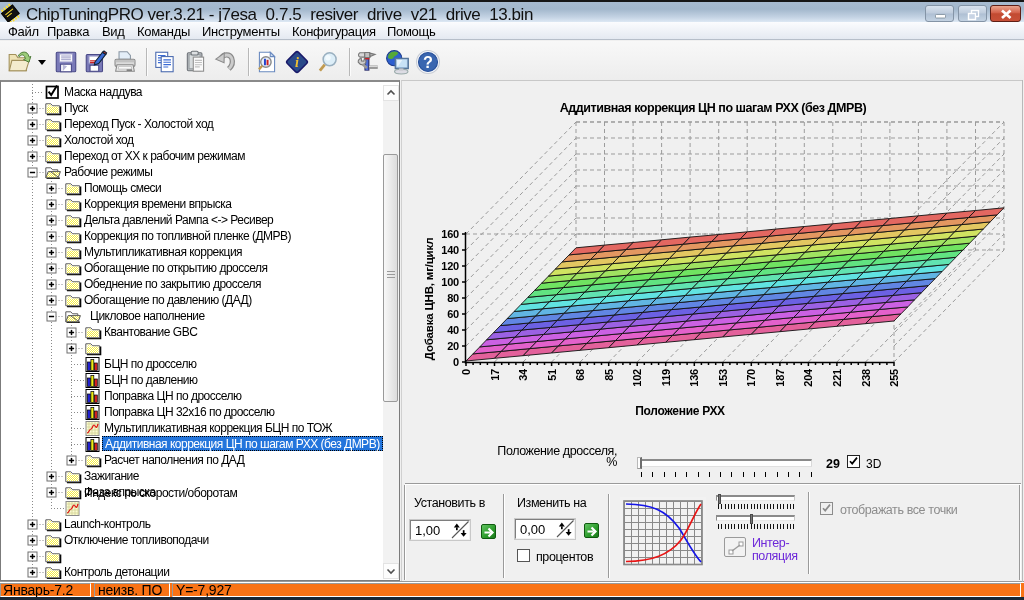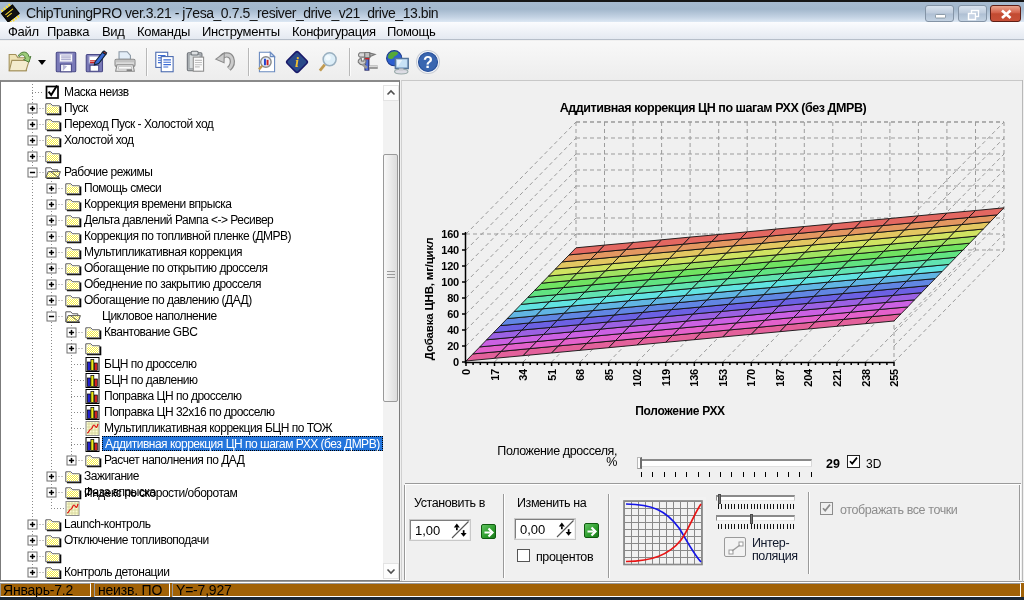--- a/index.html
+++ b/index.html
@@ -10,21 +10,21 @@
 <div style="position:absolute;left:0;top:2px;width:1024px;height:20px;background:linear-gradient(#a7bbd0 0%,#a2b7cc 35%,#c3d2e3 75%,#dde8f4 100%)">
 <svg style="position:absolute;left:1px;top:1px" width="20" height="20" viewBox="0 0 20 20" xmlns="http://www.w3.org/2000/svg">
       <g transform="rotate(-38 10 10)">
         <g stroke="#ffe030" stroke-width="1.7">
           <path d="M4.5 4.5 V1.5 M7.5 4.5 V1.5 M10.5 4.5 V1.5 M13.5 4.5 V1.5 M4.5 15.5 V18.5 M7.5 15.5 V18.5 M10.5 15.5 V18.5 M13.5 15.5 V18.5"></path>
         </g>
         <rect x="2.2" y="4.5" width="14" height="11" fill="#111" stroke="#000"></rect>
         <path d="M4.5 8 L14 8 M4.5 10.5 L10.5 10.5" stroke="#ffe030" stroke-width="1"></path>
       </g>
     </svg>
-<div style="position:absolute;left:26px;top:3px;font-size:14px;letter-spacing:-0.45px;color:#101010">ChipTuningPRO ver.3.21 - j7esa_0.7.5_resiver_drive_v21_drive_13.bin</div>
+<div style="position:absolute;left:26px;top:3px;font-size:17px;letter-spacing:-0.45px;color:#101010">ChipTuningPRO ver.3.21 - j7esa_0.7.5_resiver_drive_v21_drive_13.bin</div>
 <div style="position:absolute;left:925px;top:3px;width:29px;height:17px;background:linear-gradient(#d8e2ee,#becbdc 48%,#aebfd3 52%,#c3d2e2);border:1px solid #8494a6;border-radius:3px"><svg width="29" height="17" viewBox="0 0 29 17" xmlns="http://www.w3.org/2000/svg">
         <rect x="9.5" y="8.5" width="10" height="3.5" rx="0.8" fill="#fdfdfd" stroke="#7a8a98" stroke-width="0.8"></rect>
       </svg></div>
 <div style="position:absolute;left:958px;top:3px;width:29px;height:17px;background:linear-gradient(#d8e2ee,#becbdc 48%,#aebfd3 52%,#c3d2e2);border:1px solid #8494a6;border-radius:3px"><svg width="29" height="17" viewBox="0 0 29 17" xmlns="http://www.w3.org/2000/svg">
         <rect x="12.5" y="4.5" width="7" height="6" fill="none" stroke="#fff" stroke-width="1.4"></rect>
         <rect x="9.5" y="7.5" width="7" height="6" fill="#c8d4e4" stroke="#fff" stroke-width="1.4"></rect>
       </svg></div>
 <div style="position:absolute;left:990px;top:3px;width:31px;height:17px;background:linear-gradient(#eba58e,#d4614a 45%,#c24a31 52%,#c85038);border:1px solid #5f1f16;border-radius:3px"><svg width="30" height="17" viewBox="0 0 30 17" xmlns="http://www.w3.org/2000/svg">
         <path d="M11 4.5 L19.5 12 M19.5 4.5 L11 12" stroke="#fff" stroke-width="2.7"></path>
       </svg></div>
@@ -421,34 +421,35 @@
       <rect x="26.0" y="484.0" width="9" height="9" fill="#fff" stroke="#6e6e6e"></rect>
       <line x1="27.9" y1="488.5" x2="33.1" y2="488.5" stroke="#000" stroke-width="1.5"></line>
       <line x1="30.5" y1="485.9" x2="30.5" y2="491.1" stroke="#000" stroke-width="1.5"></line>
       <g transform="translate(43,481)">
         <path d="M15.5 5.5 L15.5 13.5 L2 13.5" fill="none" stroke="#000" stroke-width="1.6"></path>
         <path d="M0.8 12.8 L0.8 2.8 L5.8 2.8 L7.6 4.8 L14.6 4.8 L14.6 12.8 Z" fill="#fff" stroke="#5a5a5a"></path>
         <path d="M1.8 5.6 L13.6 5.6 L13.6 12 L1.8 12 Z" fill="url(#dith)"></path>
         <path d="M2.6 3.6 L5.4 3.6 L6.6 4.8 L2.6 4.8 Z" fill="url(#dith)"></path>
       </g>
     </svg>
-    <div style="position:absolute;left:62px;top:0px;height:16px;line-height:16px;white-space:nowrap">Маска неизв</div>
+    <div style="position:absolute;left:62px;top:0px;height:16px;line-height:16px;white-space:nowrap">Маска наддува</div>
     <div style="position:absolute;left:62px;top:16px;height:16px;line-height:16px;white-space:nowrap">Пуск</div>
     <div style="position:absolute;left:62px;top:32px;height:16px;line-height:16px;white-space:nowrap">Переход Пуск - Холостой ход</div>
     <div style="position:absolute;left:62px;top:48px;height:16px;line-height:16px;white-space:nowrap">Холостой ход</div>
+    <div style="position:absolute;left:62px;top:64px;height:16px;line-height:16px;white-space:nowrap">Переход от ХХ к рабочим режимам</div>
     <div style="position:absolute;left:62px;top:80px;height:16px;line-height:16px;white-space:nowrap">Рабочие режимы</div>
     <div style="position:absolute;left:82px;top:96px;height:16px;line-height:16px;white-space:nowrap">Помощь смеси</div>
     <div style="position:absolute;left:82px;top:112px;height:16px;line-height:16px;white-space:nowrap">Коррекция времени впрыска</div>
     <div style="position:absolute;left:82px;top:128px;height:16px;line-height:16px;white-space:nowrap">Дельта давлений Рампа &lt;-&gt; Ресивер</div>
     <div style="position:absolute;left:82px;top:160px;height:16px;line-height:16px;white-space:nowrap">Мультипликативная коррекция</div>
     <div style="position:absolute;left:82px;top:144px;height:16px;line-height:16px;white-space:nowrap">Коррекция по топливной пленке (ДМРВ)</div>
     <div style="position:absolute;left:82px;top:176px;height:16px;line-height:16px;white-space:nowrap">Обогащение по открытию дросселя</div>
     <div style="position:absolute;left:82px;top:192px;height:16px;line-height:16px;white-space:nowrap">Обеднение по закрытию дросселя</div>
     <div style="position:absolute;left:82px;top:208px;height:16px;line-height:16px;white-space:nowrap">Обогащение по давлению (ДАД)</div>
-    <div style="position:absolute;left:100px;top:224px;height:16px;line-height:16px;white-space:nowrap">Цикловое наполнение</div>
+    <div style="position:absolute;left:88px;top:224px;height:16px;line-height:16px;white-space:nowrap">Цикловое наполнение</div>
     <div style="position:absolute;left:102px;top:240px;height:16px;line-height:16px;white-space:nowrap">Квантование GBC</div>
     <div style="position:absolute;left:102px;top:272px;height:16px;line-height:16px;white-space:nowrap">БЦН по дросселю</div>
     <div style="position:absolute;left:102px;top:288px;height:16px;line-height:16px;white-space:nowrap">БЦН по давлению</div>
     <div style="position:absolute;left:102px;top:304px;height:16px;line-height:16px;white-space:nowrap">Поправка ЦН по дросселю</div>
     <div style="position:absolute;left:102px;top:320px;height:16px;line-height:16px;white-space:nowrap">Поправка ЦН 32x16 по дросселю</div>
     <div style="position:absolute;left:102px;top:336px;height:16px;line-height:16px;white-space:nowrap">Мультипликативная коррекция БЦН по ТОЖ</div>
     <div style="position:absolute;left:102px;top:368px;height:16px;line-height:16px;white-space:nowrap">Расчет наполнения по ДАД</div>
     <div style="position:absolute;left:82px;top:384px;height:16px;line-height:16px;white-space:nowrap">Зажигание</div>
     <div style="position:absolute;left:82px;top:400px;height:16px;line-height:16px;white-space:nowrap">Фаза впрыска</div>
     <div style="position:absolute;left:82px;top:401px;height:16px;line-height:16px;white-space:nowrap">Индекс по скорости/оборотам</div>
@@ -1046,29 +1047,29 @@
 <div style="position:absolute;left:779.9px;top:524px;width:1px;height:5px;background:#111"></div>
 <div style="position:absolute;left:783.2px;top:524px;width:1px;height:5px;background:#111"></div>
 <div style="position:absolute;left:786.5px;top:524px;width:1px;height:5px;background:#111"></div>
 <div style="position:absolute;left:789.7px;top:524px;width:1px;height:5px;background:#111"></div>
 <div style="position:absolute;left:793.0px;top:524px;width:1px;height:5px;background:#111"></div>
 <div style="position:absolute;left:724px;top:537px;width:22px;height:20px;background:#f2f2f2;border:1px solid #9a9a9a;border-radius:2px"><svg width="22" height="20" viewBox="0 0 22 20" xmlns="http://www.w3.org/2000/svg">
       <rect x="4" y="12" width="4" height="4" fill="#fff" stroke="#9a9a9a"></rect>
       <rect x="14" y="4" width="4" height="4" fill="#fff" stroke="#9a9a9a"></rect>
       <line x1="7" y1="13" x2="15" y2="7" stroke="#9a9a9a" stroke-width="1.4"></line>
     </svg></div>
-<div style="position:absolute;left:752px;top:537px;font-size:12.5px;color:#0f172a;letter-spacing:-0.4px;line-height:13px">Интер-<br>поляция</div>
+<div style="position:absolute;left:752px;top:537px;font-size:12.5px;color:#6d28d9;letter-spacing:-0.4px;line-height:13px">Интер-<br>поляция</div>
 <div style="position:absolute;left:808px;top:492px;width:2px;height:82px;border-left:1px solid #9a9a9a;border-right:1px solid #fff"></div>
 <svg style="position:absolute;left:820px;top:502px" width="13" height="13" viewBox="0 0 13 13" xmlns="http://www.w3.org/2000/svg">
     <rect x="0.5" y="0.5" width="12" height="12" fill="#f0f0f0" stroke="#8c8c8c"></rect>
     <path d="M3 6.2 L5.2 8.6 L10 2.6" stroke="#8c8c8c" stroke-width="1.7" fill="none"></path>
   </svg>
 <div style="position:absolute;left:840px;top:503px;font-size:12.5px;color:#8c8c8c;letter-spacing:-0.4px">отображать все точки</div>
 <div style="position:absolute;left:0;top:581px;width:1024px;height:2px;border-top:1px solid #9a9a9a;border-bottom:1px solid #fff"></div>
-<div style="position:absolute;left:0;top:583px;width:1024px;height:14px;background:#a16207;font-size:14px;letter-spacing:-0.2px;line-height:14px">
+<div style="position:absolute;left:0;top:583px;width:1024px;height:14px;background:#f97316;font-size:14px;letter-spacing:-0.2px;line-height:14px">
 <div style="position:absolute;left:0px;top:0;width:91px;height:14px;border:1px solid;border-color:#9a9a9a #fff #fff #9a9a9a"></div>
 <div style="position:absolute;left:3px;top:0px">Январь-7.2</div>
 <div style="position:absolute;left:94px;top:0;width:76px;height:14px;border:1px solid;border-color:#9a9a9a #fff #fff #9a9a9a"></div>
 <div style="position:absolute;left:98px;top:0px">неизв. ПО</div>
 <div style="position:absolute;left:172px;top:0;width:849px;height:14px;border:1px solid;border-color:#9a9a9a #fff #fff #9a9a9a"></div>
 <div style="position:absolute;left:176px;top:0px">Y=-7,927</div>
 </div>
 <div style="position:absolute;left:1022px;top:80px;width:1px;height:502px;background:#b8b8b8"></div>
 <div style="position:absolute;left:0;top:597px;width:1024px;height:3px;background:#1b2735"></div>
 </body></html>

